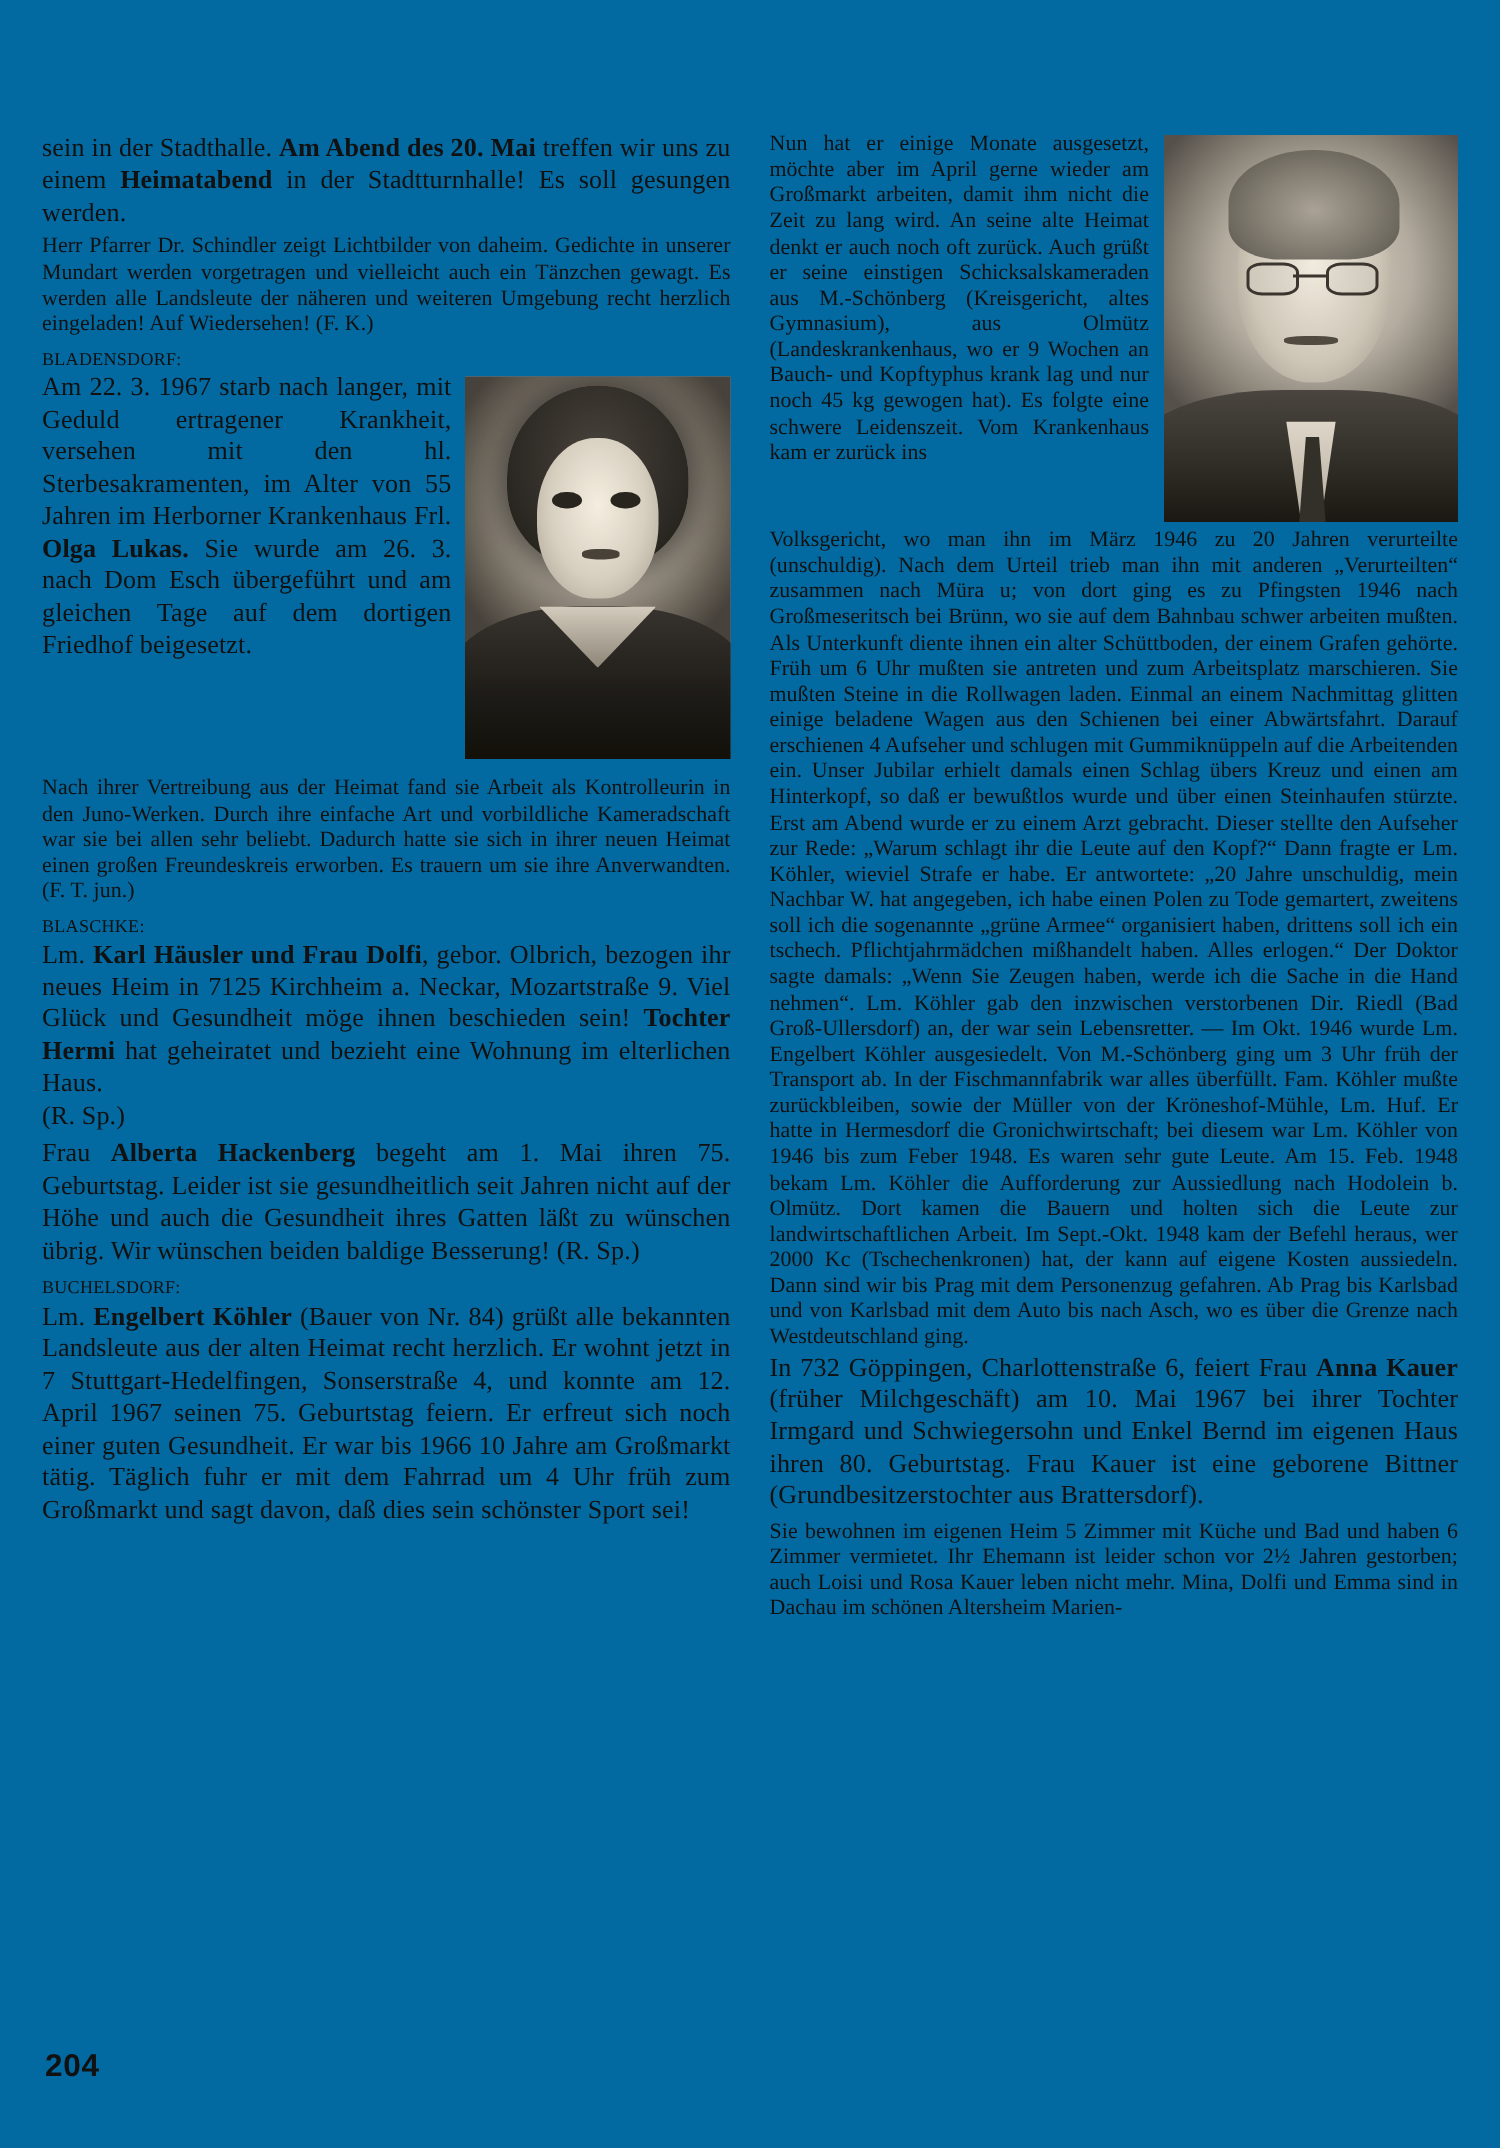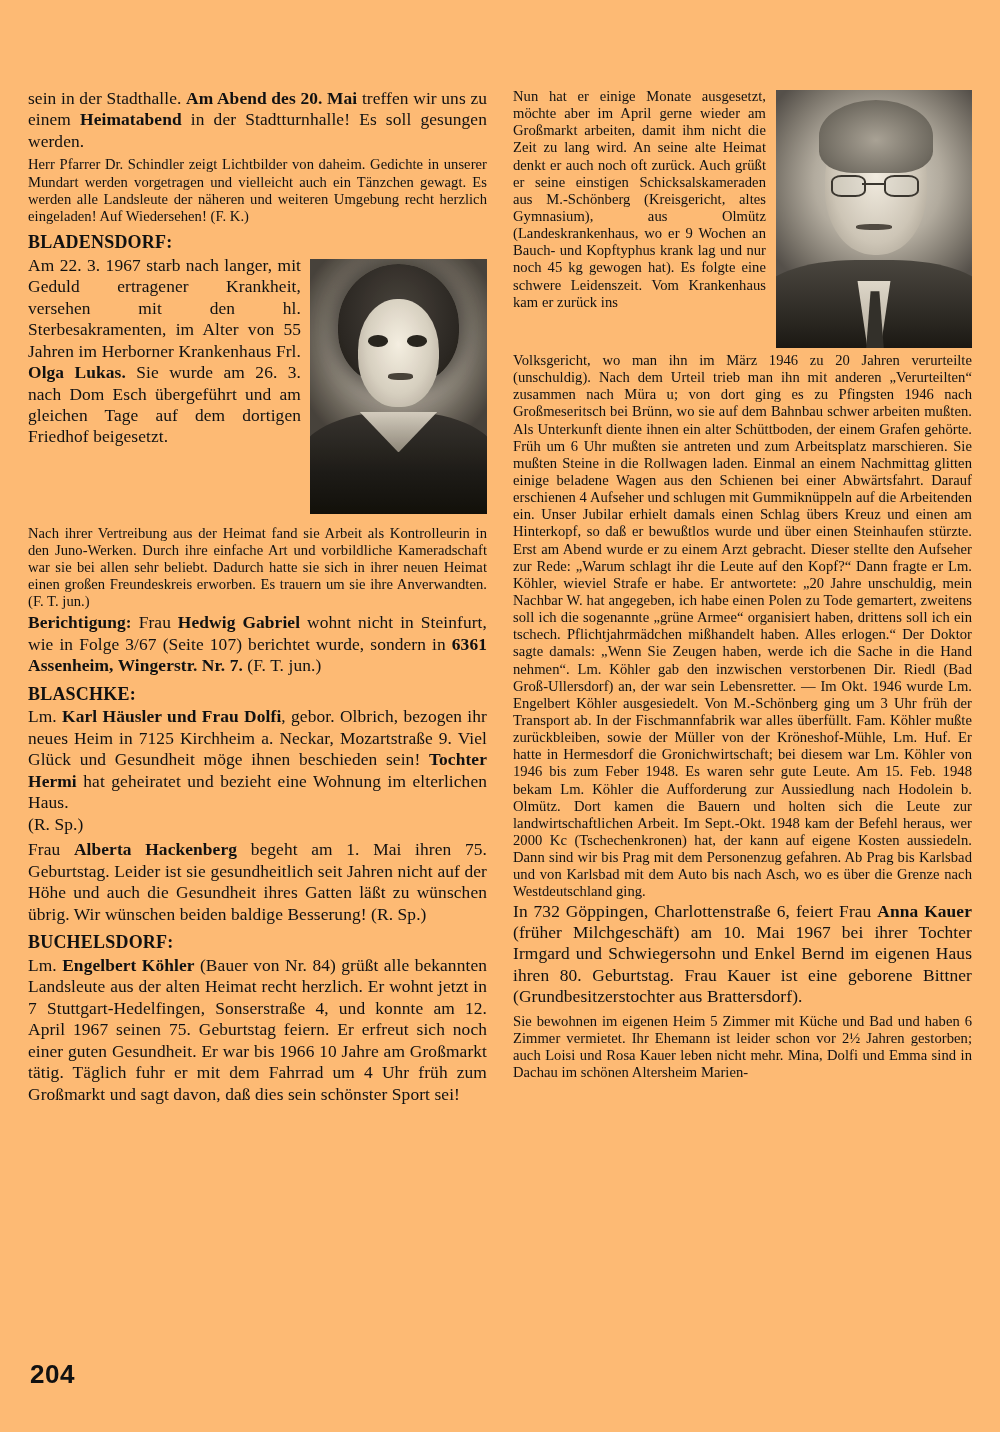--- a/index.html
+++ b/index.html
@@ -12,21 +12,21 @@
     height: 1432px;
     position: relative;
     font-family: "Liberation Serif", serif;
     color: #111111;
   }
   .page {
     position: absolute;
     left: 0; top: 0;
     width: 1000px;
     height: 1432px;
-    background: #fdba74;
+    background: #0369a1;
     overflow: hidden;
   }
   .columns {
     position: absolute;
     left: 28px;
     top: 88px;
     width: 944px;
     display: flex;
     gap: 26px;
   }
@@ -42,22 +42,22 @@
     letter-spacing: 0.1px;
   }
   .sm {
     font-size: 14.6px;
     line-height: 1.175;
     text-align: justify;
     letter-spacing: 0.05px;
   }
   b, .b { font-weight: bold; }
   .head {
-    font-weight: bold;
-    font-size: 18px;
+    font-weight: normal;
+    font-size: 12px;
     line-height: 1.2;
     margin-top: 7px;
     margin-bottom: 1px;
     letter-spacing: 0.2px;
   }
   p { margin: 0; }
   .gap-sm { height: 4px; }
   
   .portrait {
     float: right;
@@ -193,21 +193,21 @@
     width: 9%; height: 22%;
     background: #33302a;
     clip-path: polygon(25% 0, 75% 0, 100% 100%, 0 100%);
   }
   .page-number {
     position: absolute;
     left: 30px;
     bottom: 42px;
     font-family: "Liberation Sans", sans-serif;
     font-weight: bold;
-    font-size: 26px;
+    font-size: 21px;
     letter-spacing: 0.5px;
   }
   .clear { clear: both; }
   .indent-right { }
 </style>
 </head>
 <body>
 
 <div class="page">
 
@@ -238,23 +238,20 @@
 
       <p class="lg">
         <span>Am 22. 3. 1967 starb nach langer, mit Geduld ertragener Krankheit, versehen mit den hl. Sterbesakramenten, im Alter von 55 Jahren im Herborner Krankenhaus Frl. <b>Olga Lukas.</b> Sie wurde am 26. 3. nach Dom Esch übergeführt und am gleichen Tage auf dem dortigen Friedhof beigesetzt.</span>
       </p>
       <div class="clear"></div>
 
       <p class="sm" style="margin-top:8px;">
         <span>Nach ihrer Vertreibung aus der Heimat fand sie Arbeit als Kontrolleurin in den Juno-Werken. Durch ihre einfache Art und vorbildliche Kameradschaft war sie bei allen sehr beliebt. Dadurch hatte sie sich in ihrer neuen Heimat einen großen Freundeskreis erworben. Es trauern um sie ihre Anverwandten. (F. T. jun.)</span>
       </p>
 
-      <p class="lg" style="margin-top:2px;">
-        <span><b>Berichtigung:</b> Frau <b>Hedwig Gabriel</b> wohnt nicht in Steinfurt, wie in Folge 3/67 (Seite 107) berichtet wurde, sondern in <b>6361 Assenheim, Wingerstr. Nr. 7.</b> (F. T. jun.)</span>
-      </p>
 
       <div class="head">BLASCHKE:</div>
 
       <p class="lg">
         <span>Lm. <b>Karl Häusler und Frau Dolfi</b>, gebor. Olbrich, bezogen ihr neues Heim in 7125 Kirchheim a. Neckar, Mozartstraße 9. Viel Glück und Gesundheit möge ihnen beschieden sein! <b>Tochter Hermi</b> hat geheiratet und bezieht eine Wohnung im elterlichen Haus.</span>
       </p>
       <p class="lg indent-right">(R. Sp.)</p>
 
       <div class="gap-sm"></div>
 

